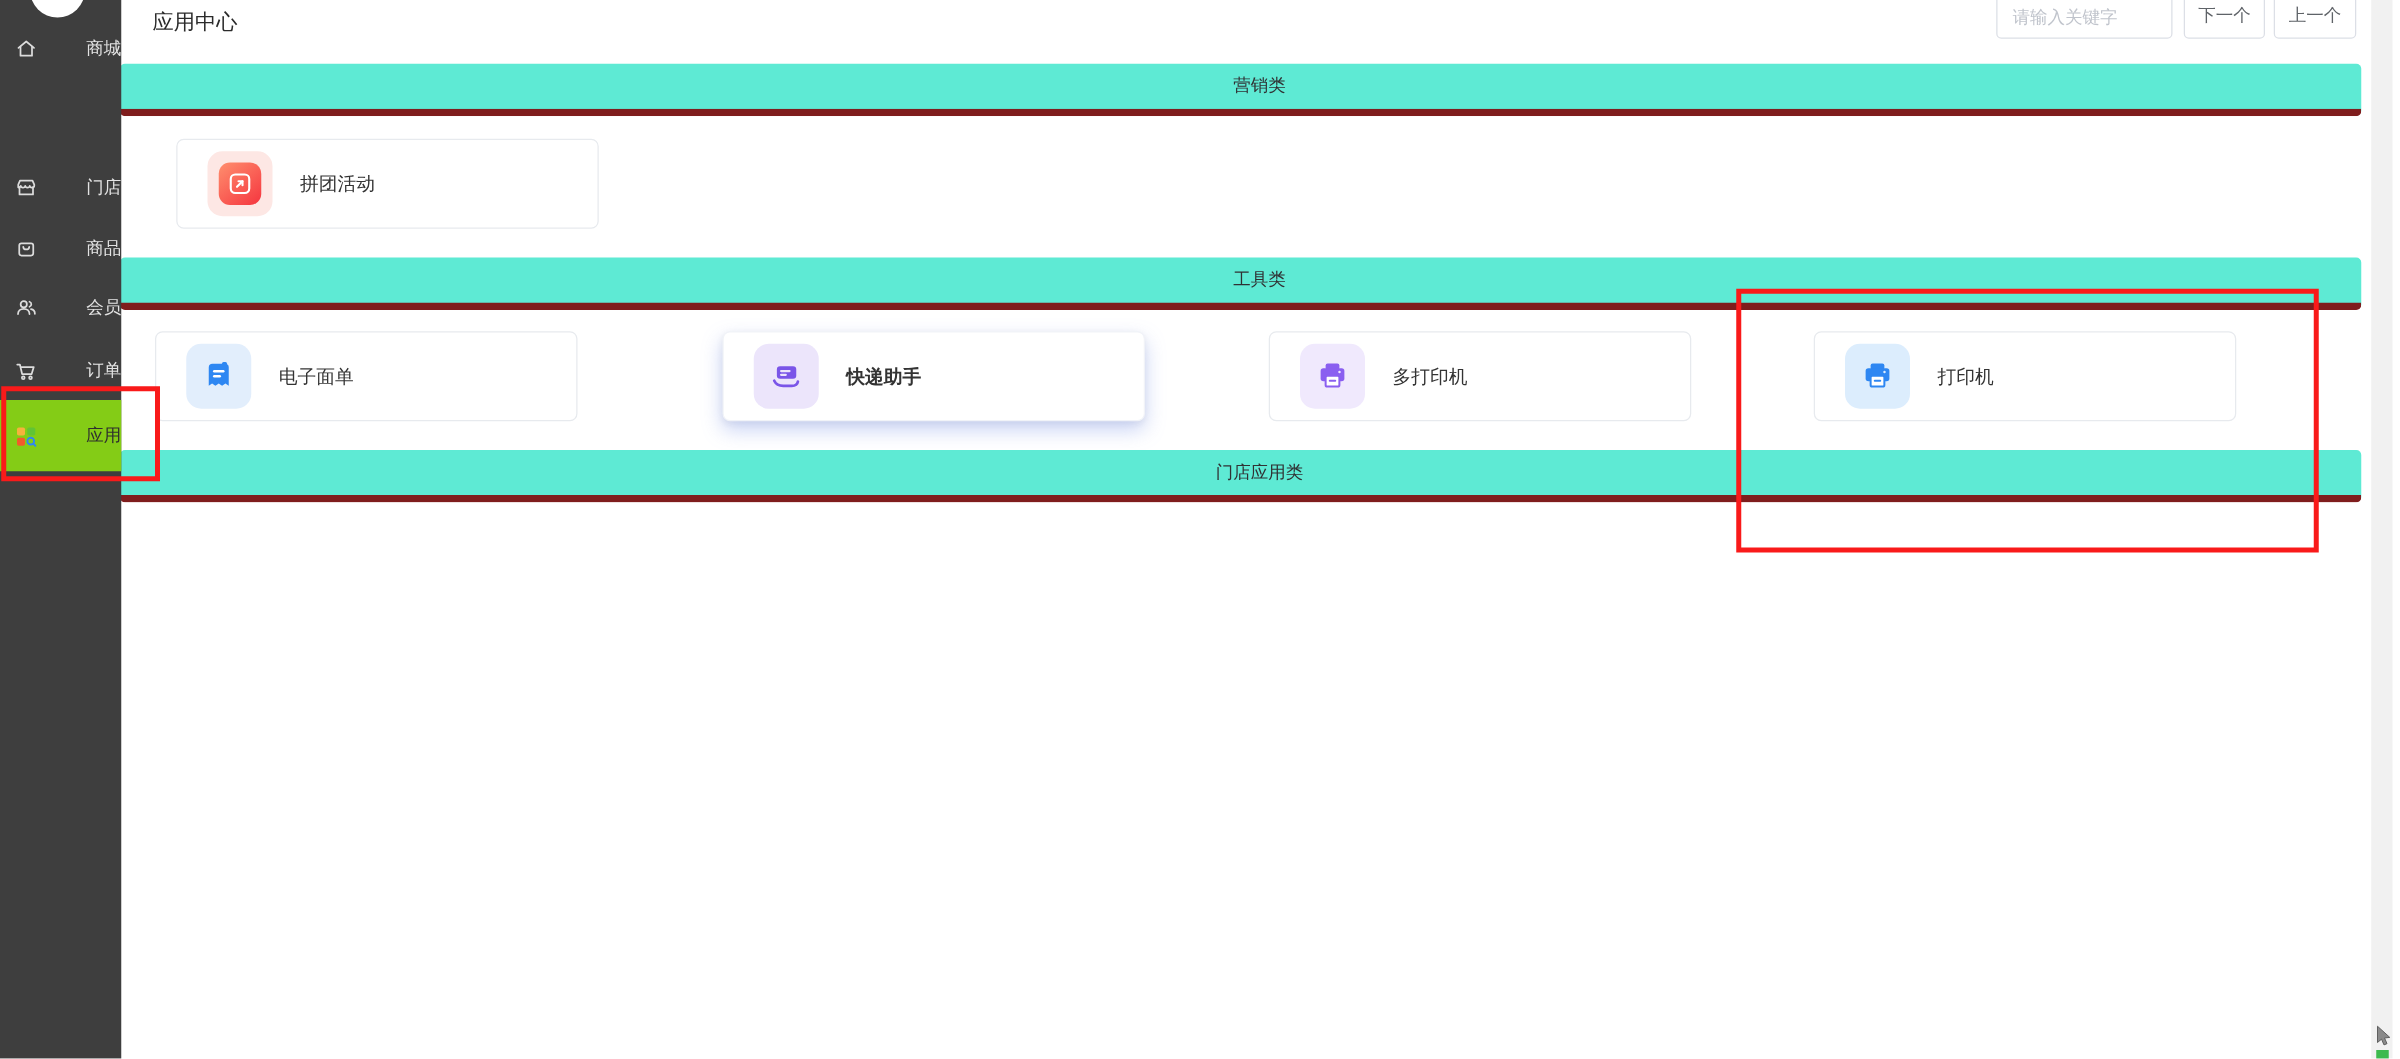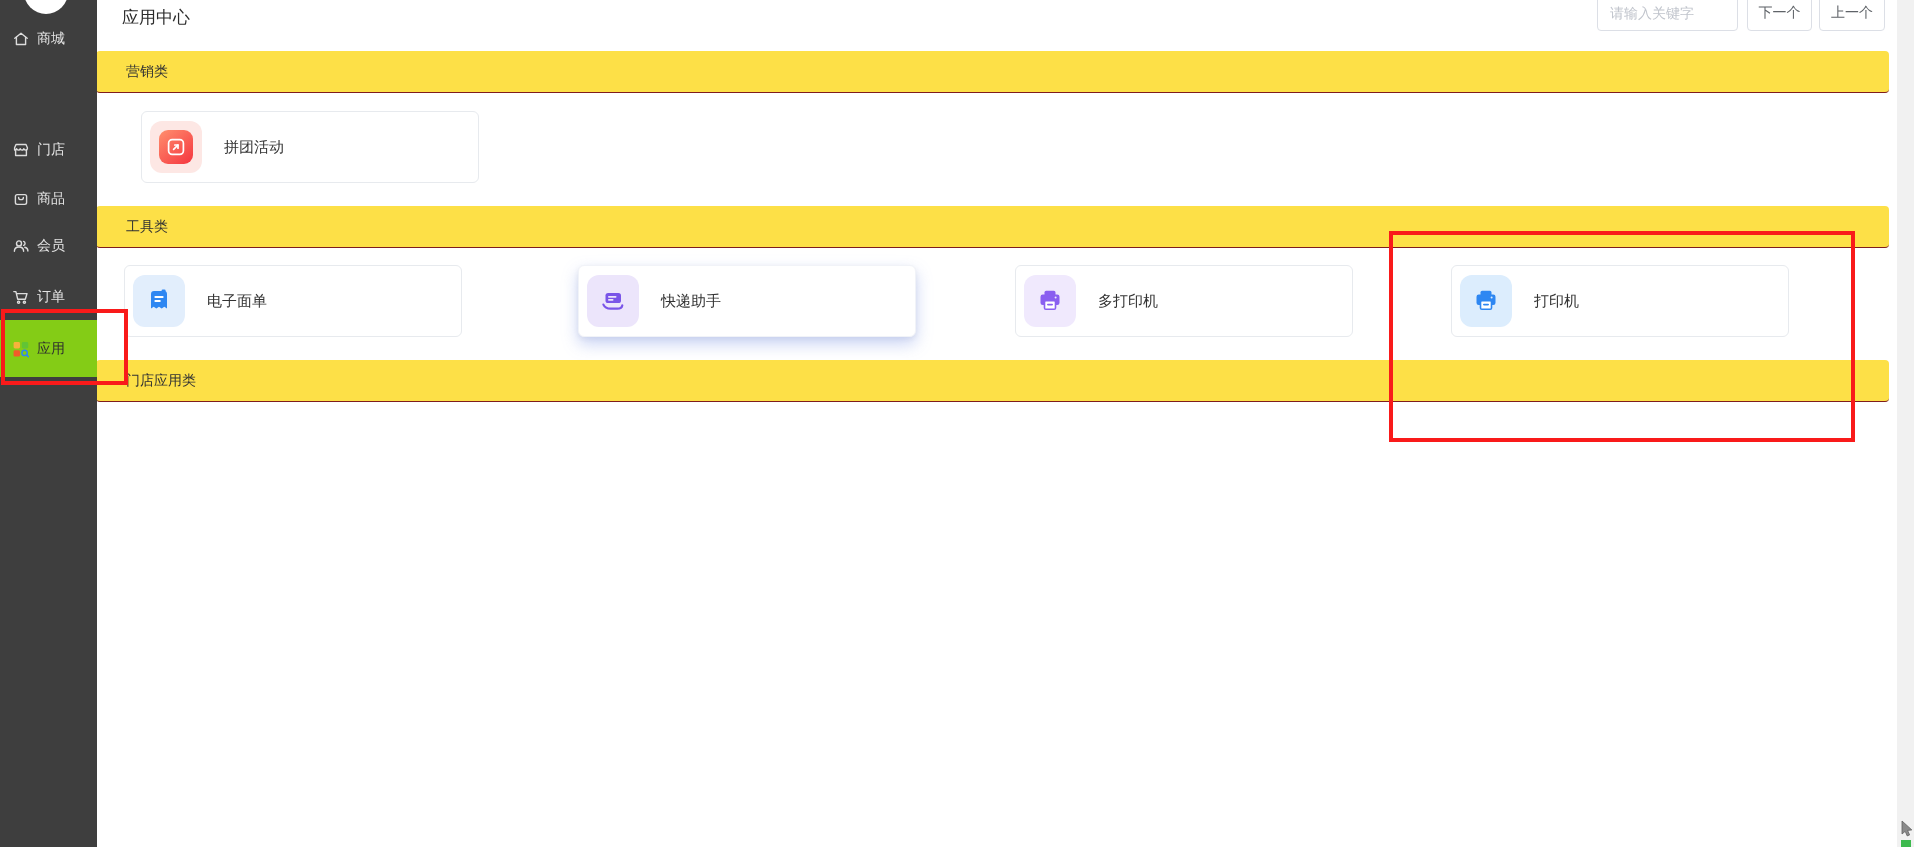--- a/index.html
+++ b/index.html
@@ -4,48 +4,48 @@
 <style>
   * { margin:0; padding:0; box-sizing:border-box; }
   html,body { width:1920px; height:847px; background:#fff;
     font-family:"Liberation Sans","DejaVu Sans",sans-serif; }
   .screen { position:relative; width:1920px; height:847px; overflow:hidden; background:#fff; }
 
   
   .sidebar { position:absolute; left:0; top:0; width:97px; height:847px; background:#3e3e3e; z-index:2; }
   .avatar { position:absolute; left:24px; top:-30px; width:44px; height:44px; border-radius:50%; background:#fff; }
   .side-item { position:absolute; left:0; width:97px; height:40px; display:flex; align-items:center;
-    padding-left:12px; color:#e3e3e3; font-size:14px; cursor:pointer; }
+    padding-left:12px; color:#e3e3e3; font-size:14px; cursor:pointer;justify-content:space-between; }
   .side-item .s-ico { width:18px; height:18px; margin-right:7px; flex:0 0 18px; color:#dcdcdc; }
   .side-item.selected { background:#84cc16; color:#2f2f2f; height:57px; }
   .side-item svg { display:block; }
 
   
   .page-title { position:absolute; left:122px; top:6px; font-size:17px; color:#2b2b2b; font-weight:500; z-index:1; }
   .kw-input { position:absolute; left:1597px; top:-5px; width:141px; height:36px; border:1px solid #dcdfe6;
     border-radius:4px; padding:0 12px; font-size:14px; color:#333; outline:none;
     font-family:"Liberation Sans","DejaVu Sans",sans-serif; }
   .kw-input::placeholder { color:#c0c4cc; }
   .nav-btn { position:absolute; top:-5px; height:36px; background:#fff; border:1px solid #dcdfe6; border-radius:4px;
     font-size:14px; color:#5f6368; display:flex; align-items:center; justify-content:center; cursor:pointer;
     font-family:"Liberation Sans","DejaVu Sans",sans-serif; }
   .btn-next { left:1747px; width:65px; }
   .btn-prev { left:1819px; width:66px; }
 
   
-  .band { position:absolute; left:96px; width:1793px; height:42px; background:#fde047;
-    border-radius:4px; border-bottom:1px solid #7f1d1d; display:flex; align-items:center;
-    padding-left:30px; font-size:14px; color:#303133; }
+  .band { position:absolute; left:96px; width:1793px; height:42px; background:#5eead4;
+    border-radius:4px; border-bottom:6px solid #7f1d1d; display:flex; align-items:center;
+    padding-left:30px; font-size:14px; color:#303133;justify-content:center; }
   .band-1 { top:51px; } .band-2 { top:206px; } .band-3 { top:360px; }
 
   
   .card { position:absolute; width:338px; height:72px; background:#fff; border:1px solid #e7eaee;
-    border-radius:6px; display:flex; align-items:center; padding-left:8px; cursor:pointer; }
+    border-radius:6px; display:flex; align-items:center; padding-left:24px; cursor:pointer; }
   .card.elevated { border-color:#f1f3f8;
-    box-shadow:0 7px 16px rgba(112,140,230,.38), 0 2px 5px rgba(0,0,0,.06); }
+    box-shadow:0 7px 16px rgba(112,140,230,.38), 0 2px 5px rgba(0,0,0,.06);font-weight:bold; }
   .tile { width:52px; height:52px; border-radius:12px; display:flex; align-items:center; justify-content:center;
     flex:0 0 52px; }
   .card-label { margin-left:22px; font-size:15px; color:#333; }
 
   .tile-pink   { background:#fde7e4; }
   .tile-orange { background:#fcf0dc; }
   .tile-blue   { background:#e2eefc; }
   .tile-blue2  { background:#dcedfd; }
   .tile-purple { background:#ece5fb; }
   .tile-purple2{ background:#f0e9fd; }

